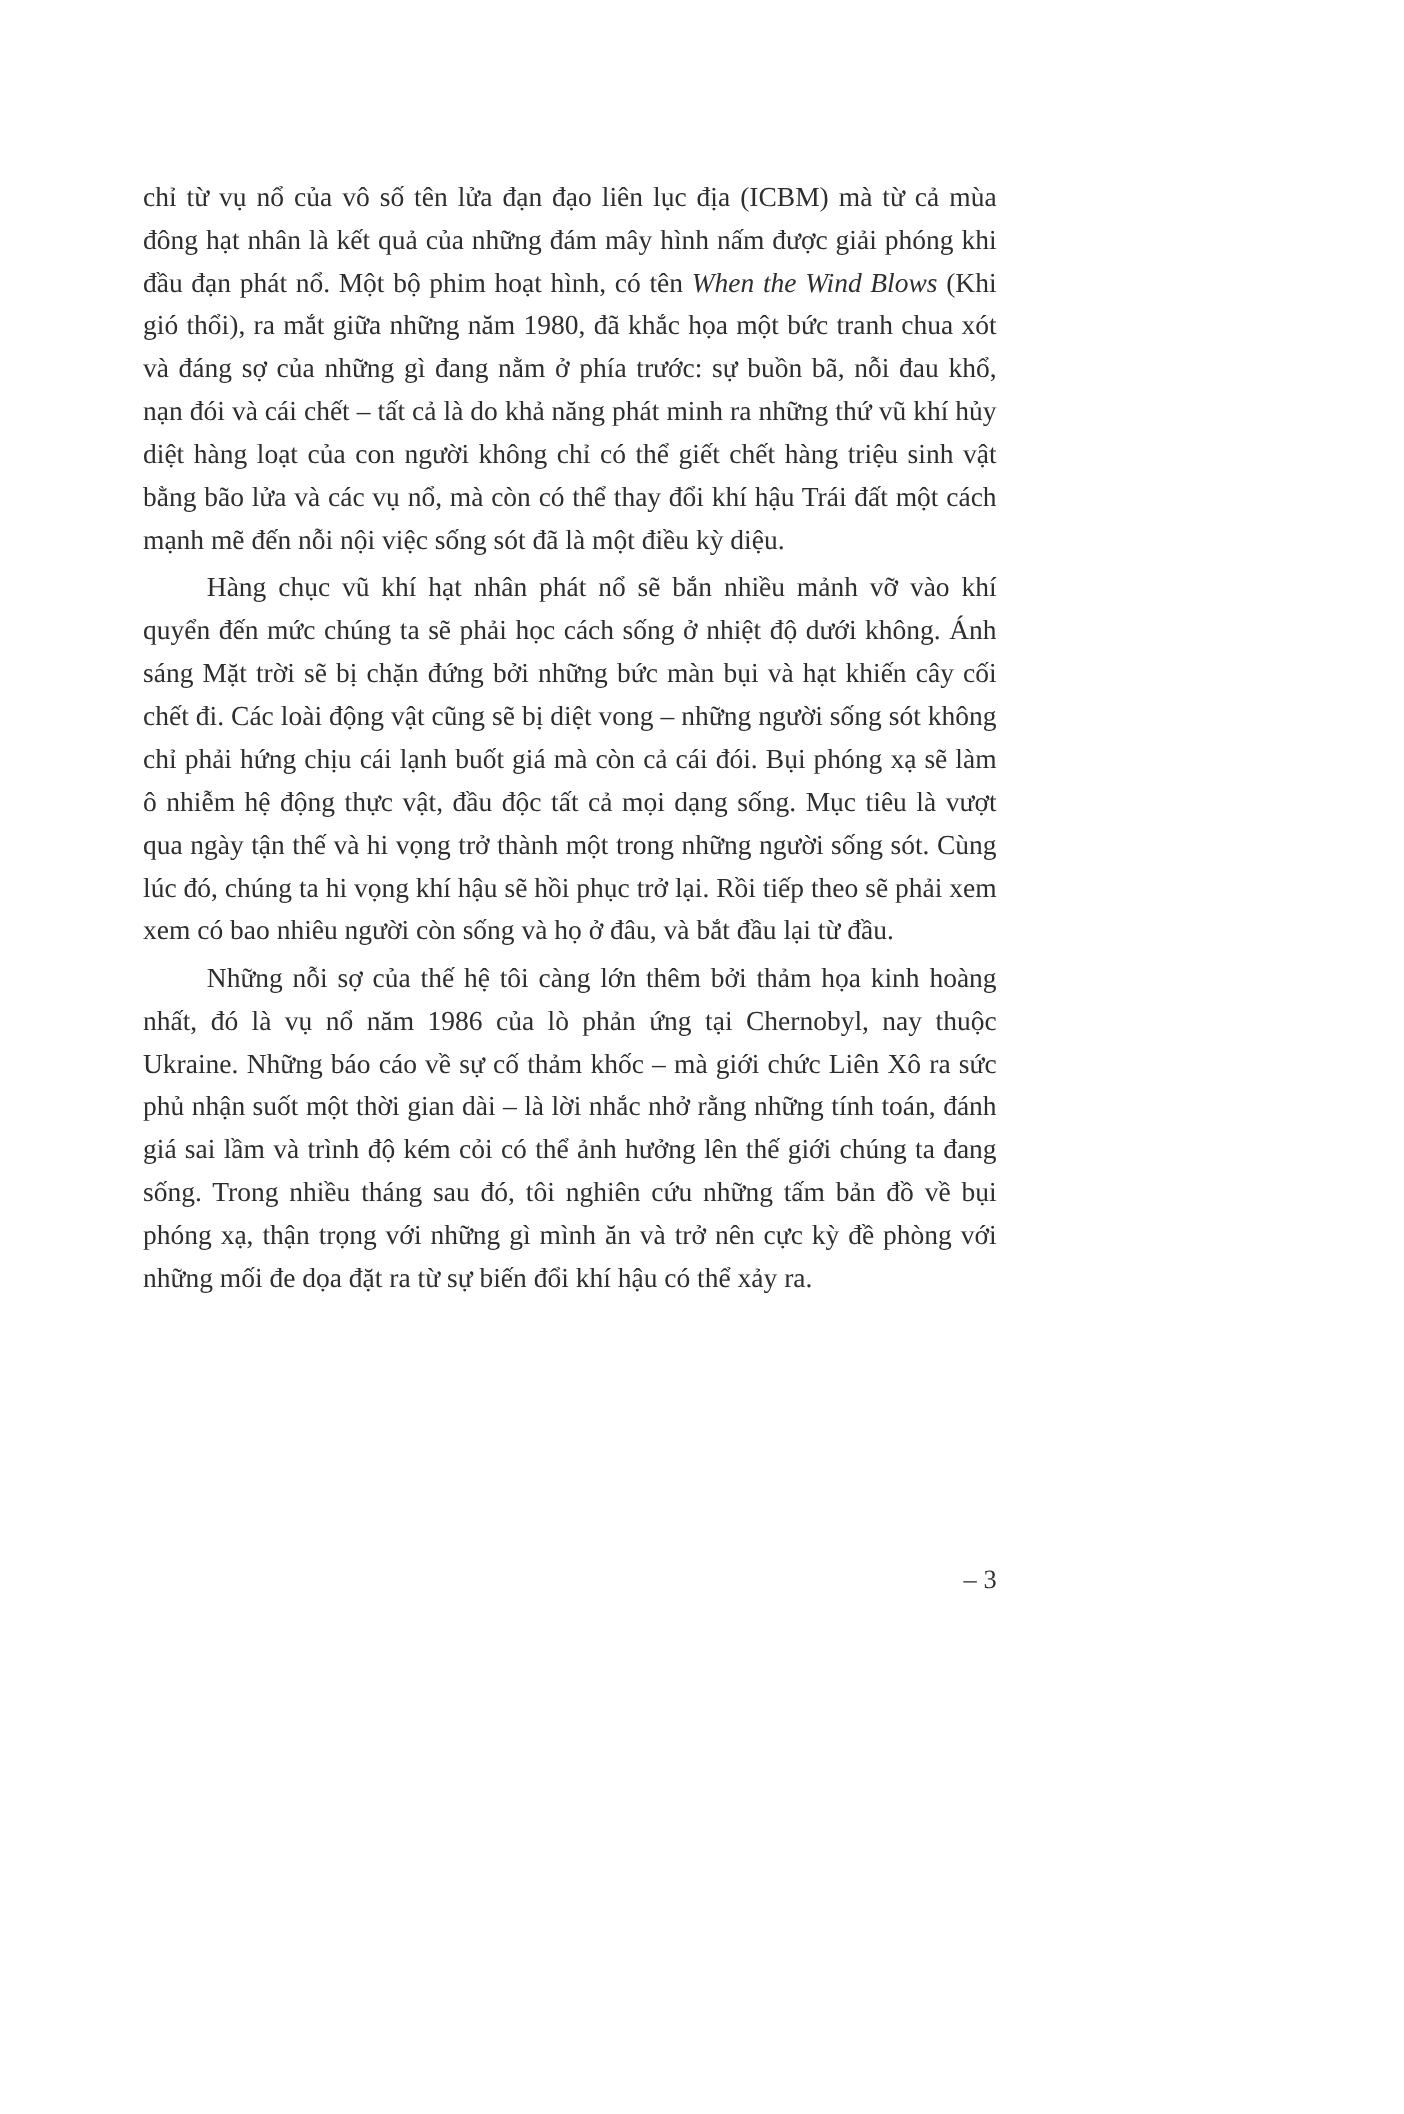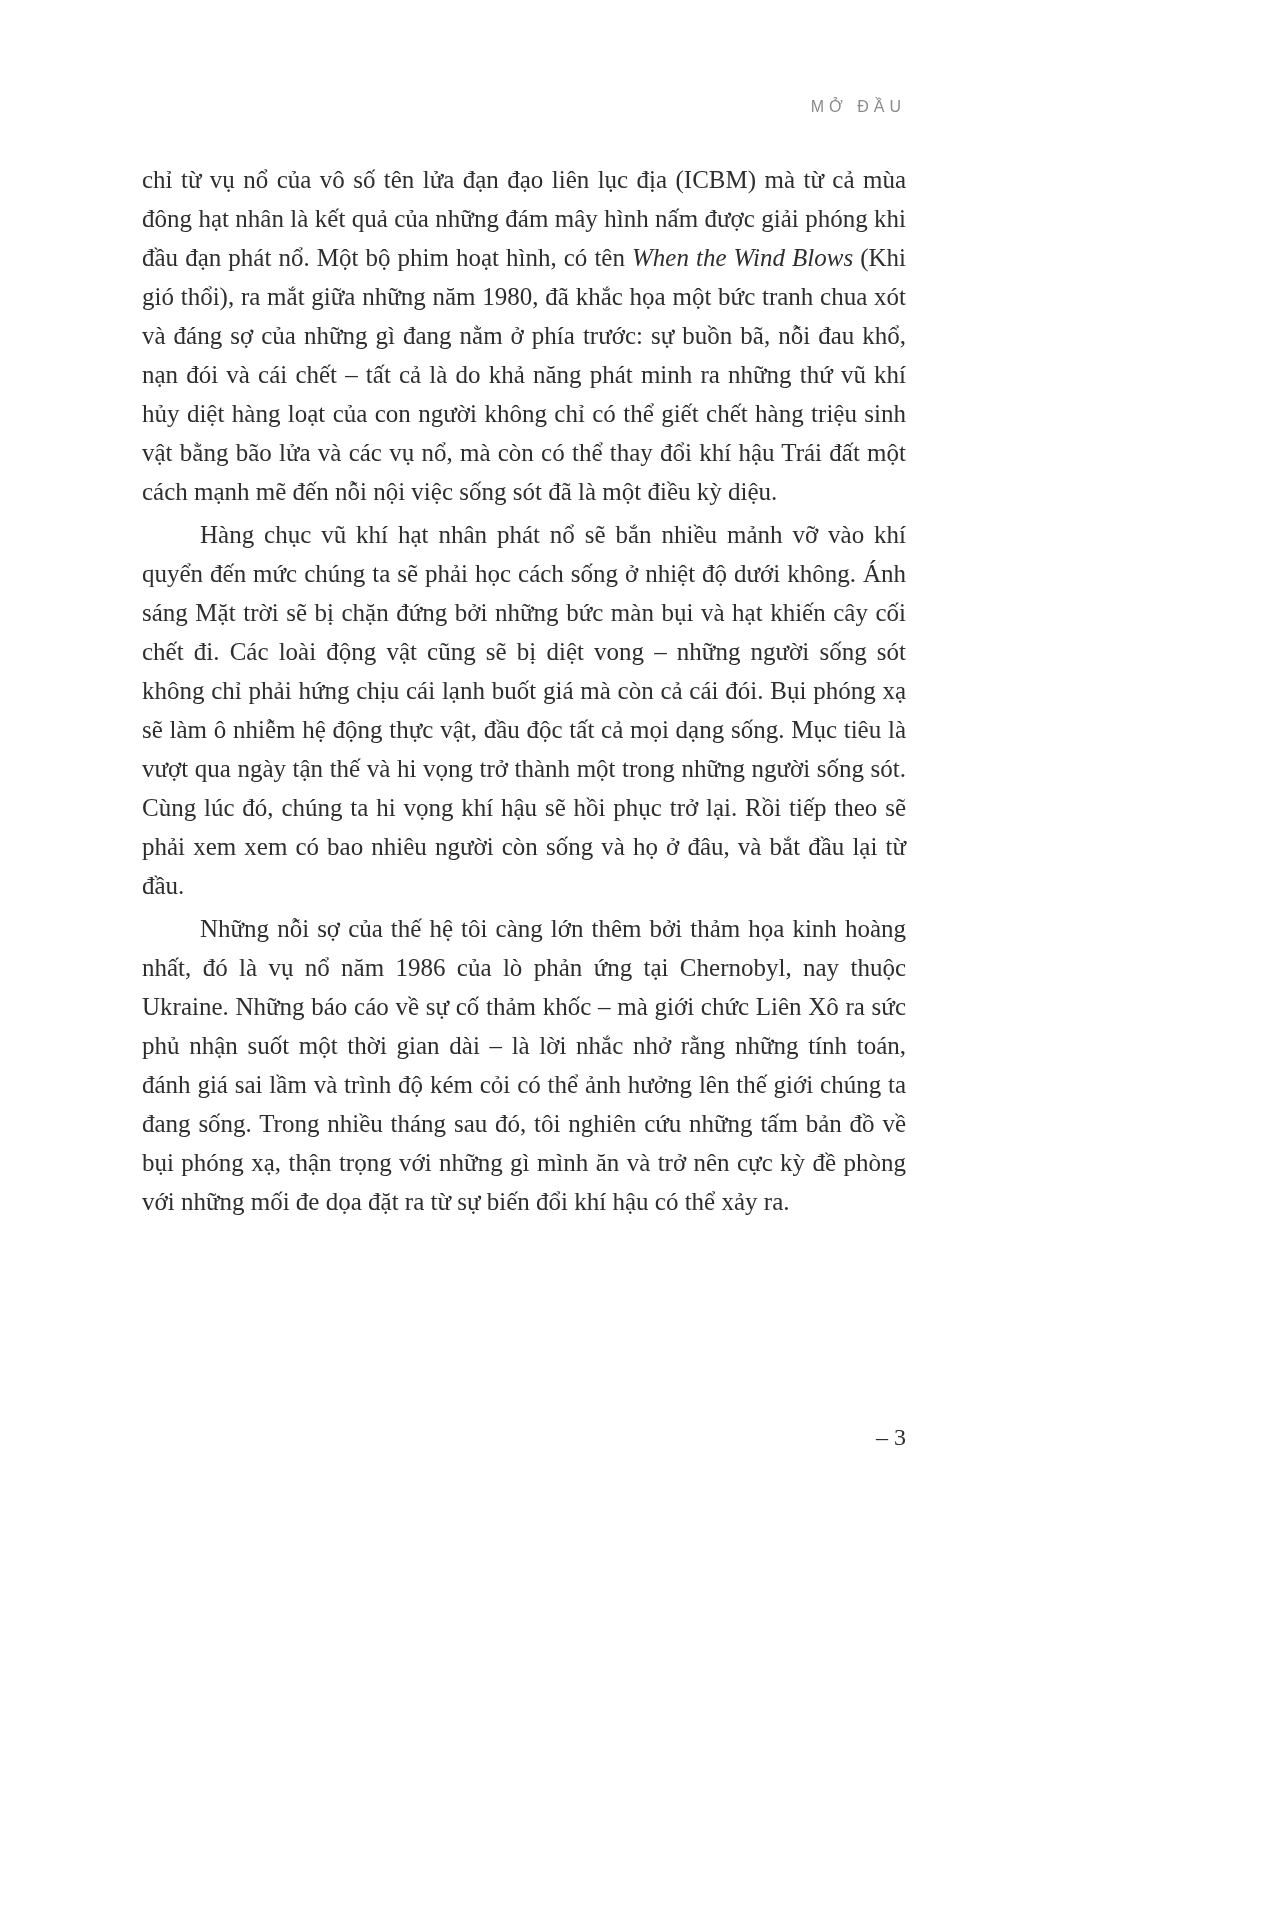--- a/index.html
+++ b/index.html
@@ -26,21 +26,21 @@
     letter-spacing: 5px;
     color: #8b8b8b;
   }
   .body-text {
     position: absolute;
     top: 160px;
     left: 130px;
     width: 776px;
   }
   .body-text p {
-    margin: 0 0 4px 12px;
+    margin: 0 0 4px 0;
     font-size: 25px;
     line-height: 39px;
     color: #2e2e2e;
     text-align: justify;
     text-justify: inter-word;
   }
   .body-text p.indent {
     text-indent: 58px;
   }
   .body-text .italic {
@@ -53,21 +53,20 @@
     width: 776px;
     text-align: right;
     font-size: 24px;
     color: #2e2e2e;
   }
 </style>
 </head>
 <body>
 
 <div class="page">
-  <div class="running-head">MỞ ĐẦU</div>
 
   <div class="body-text">
       <p><span>chỉ từ vụ nổ của vô số tên lửa đạn đạo liên lục địa (ICBM) mà từ cả mùa đông hạt nhân là kết quả của những đám mây hình nấm được giải phóng khi đầu đạn phát nổ. Một bộ phim hoạt hình, có tên </span><span class="italic">When the Wind Blows</span><span> (Khi gió thổi), ra mắt giữa những năm 1980, đã khắc họa một bức tranh chua xót và đáng sợ của những gì đang nằm ở phía trước: sự buồn bã, nỗi đau khổ, nạn đói và cái chết – tất cả là do khả năng phát minh ra những thứ vũ khí hủy diệt hàng loạt của con người không chỉ có thể giết chết hàng triệu sinh vật bằng bão lửa và các vụ nổ, mà còn có thể thay đổi khí hậu Trái đất một cách mạnh mẽ đến nỗi nội việc sống sót đã là một điều kỳ diệu.</span></p>
       <p class="indent"><span>Hàng chục vũ khí hạt nhân phát nổ sẽ bắn nhiều mảnh vỡ vào khí quyển đến mức chúng ta sẽ phải học cách sống ở nhiệt độ dưới không. Ánh sáng Mặt trời sẽ bị chặn đứng bởi những bức màn bụi và hạt khiến cây cối chết đi. Các loài động vật cũng sẽ bị diệt vong – những người sống sót không chỉ phải hứng chịu cái lạnh buốt giá mà còn cả cái đói. Bụi phóng xạ sẽ làm ô nhiễm hệ động thực vật, đầu độc tất cả mọi dạng sống. Mục tiêu là vượt qua ngày tận thế và hi vọng trở thành một trong những người sống sót. Cùng lúc đó, chúng ta hi vọng khí hậu sẽ hồi phục trở lại. Rồi tiếp theo sẽ phải xem xem có bao nhiêu người còn sống và họ ở đâu, và bắt đầu lại từ đầu.</span></p>
       <p class="indent"><span>Những nỗi sợ của thế hệ tôi càng lớn thêm bởi thảm họa kinh hoàng nhất, đó là vụ nổ năm 1986 của lò phản ứng tại Chernobyl, nay thuộc Ukraine. Những báo cáo về sự cố thảm khốc – mà giới chức Liên Xô ra sức phủ nhận suốt một thời gian dài – là lời nhắc nhở rằng những tính toán, đánh giá sai lầm và trình độ kém cỏi có thể ảnh hưởng lên thế giới chúng ta đang sống. Trong nhiều tháng sau đó, tôi nghiên cứu những tấm bản đồ về bụi phóng xạ, thận trọng với những gì mình ăn và trở nên cực kỳ đề phòng với những mối đe dọa đặt ra từ sự biến đổi khí hậu có thể xảy ra.</span></p>
     </div>
 
   <div class="page-number">– 3</div>
 </div>
 

